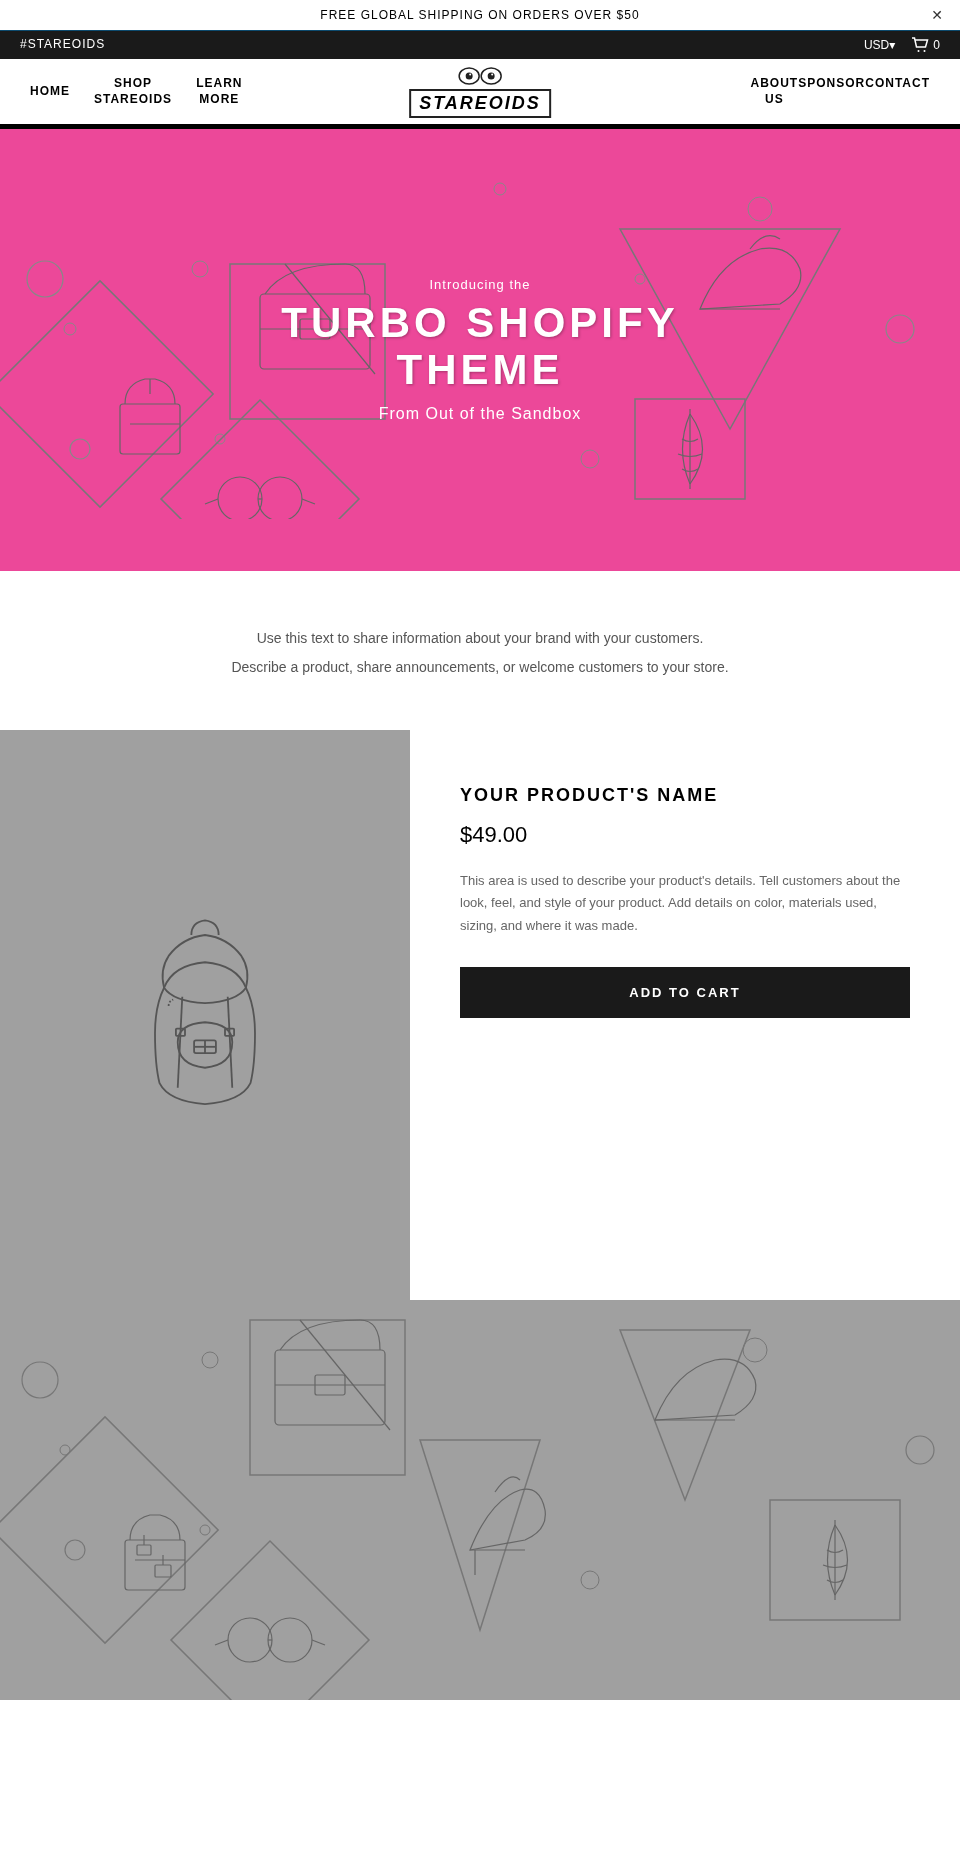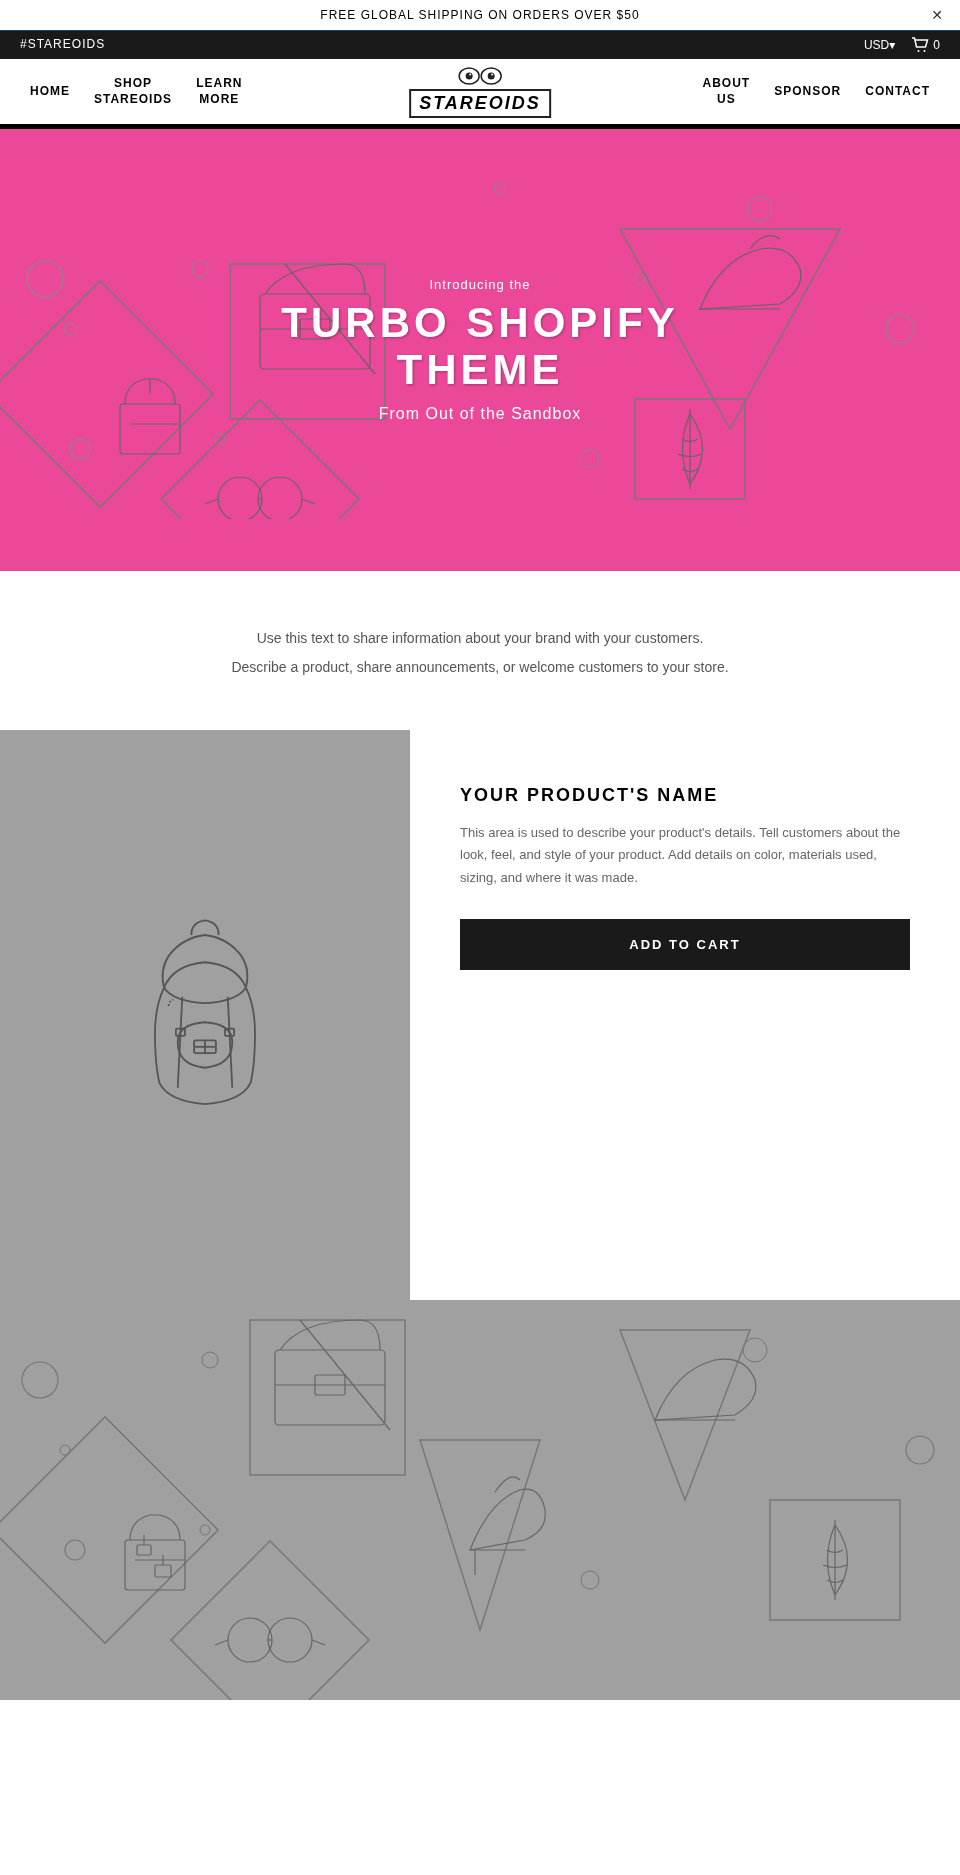--- a/index.html
+++ b/index.html
@@ -73,22 +73,21 @@
       gap: 24px;
       align-items: center;
     }
     .nav-center {
       position: absolute;
       left: 50%;
       transform: translateX(-50%);
     }
     .nav-right {
       display: flex;
-      gap: 24px;
-      align-items: center;
+      align-items: flex-start;
     }
     .nav-item {
       font-size: 12px;
       letter-spacing: 1px;
       font-weight: 600;
       text-transform: uppercase;
       cursor: pointer;
       text-align: center;
       line-height: 1.3;
     }
@@ -396,20 +395,21 @@
       <rect x="88" y="138" width="24" height="14" rx="2"></rect>
       <line x1="100" y1="138" x2="100" y2="152"></line>
       <line x1="88" y1="145" x2="112" y2="145"></line>
 
       <path d="M60,100 Q60,95 65,93" stroke-dasharray="2,2"></path>
     </svg>
   </div>
 
   <div class="product-info">
     <div class="product-name">YOUR PRODUCT'S NAME</div>
+    <div class="product-price">$49.00</div>
     <div class="product-description">This area is used to describe your product's details. Tell customers about the look, feel, and style of your product. Add details on color, materials used, sizing, and where it was made.</div>
     <button class="add-to-cart-btn">ADD TO CART</button>
   </div>
 </div>
 
 <div class="bottom-banner">
   <svg width="960" height="400" viewBox="0 0 960 400" fill="none" stroke="#666" stroke-width="1.5" xmlns="http://www.w3.org/2000/svg" style="position:absolute;top:0;left:0;">
 
     <circle cx="40" cy="80" r="18" fill="none" stroke="#777" stroke-width="1.2"></circle>
     <circle cx="75" cy="250" r="10" fill="none" stroke="#777" stroke-width="1.2"></circle>

